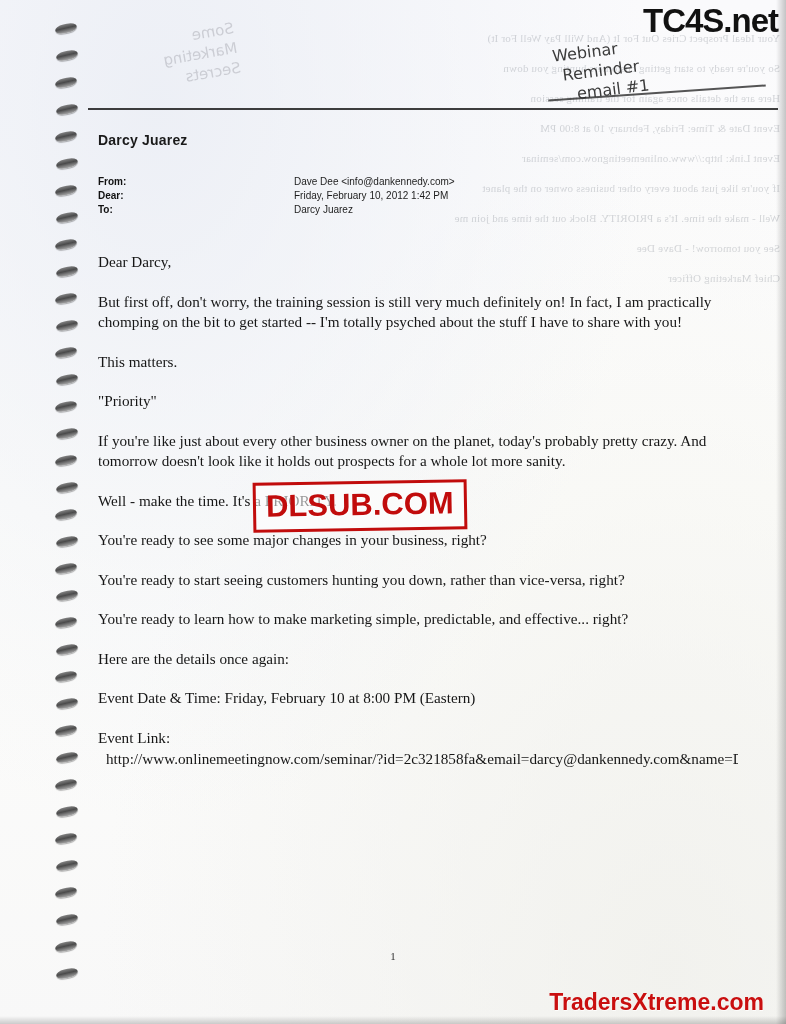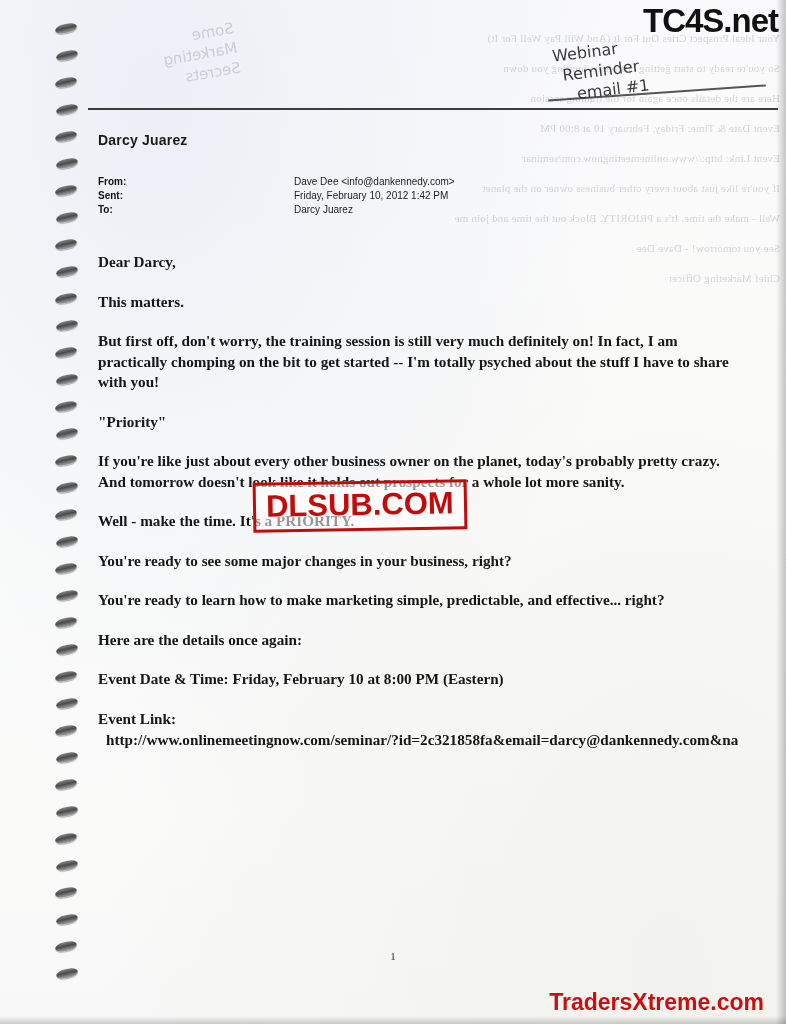--- a/index.html
+++ b/index.html
@@ -151,21 +151,21 @@
   table.hdr td { padding: 0 0 3px 0; vertical-align: top; }
   td.lbl { font-weight: bold; width: 196px; color:#111; }
   td.val { color: #1d1d1d; }
 
   #bodytext {
     font-family: "Liberation Serif", serif;
     font-size: 15.2px;
     line-height: 20.5px;
     color: #161616;
   }
-  #bodytext p { margin: 0 0 19px 0; font-weight: bold; }
+  #bodytext p { margin: 0 0 19px 0; }
 
   .link {
     text-decoration: none;
     color: #161616;
   }
   #eventlink {
     margin-top: -12px;
   }
   #eventurl {
     display: block;
@@ -304,38 +304,39 @@
   <div id="doc">
     <div id="recipient">Darcy Juarez</div>
 
     <table class="hdr">
       <tbody>
           <tr>
         <td class="lbl">From:</td>
         <td class="val">Dave Dee &lt;info@dankennedy.com&gt;</td>
       </tr>
       <tr>
-        <td class="lbl">Sent:</td>
+        <td class="lbl">Dear:</td>
         <td class="val">Friday, February 10, 2012 1:42 PM</td>
       </tr>
       <tr>
         <td class="lbl">To:</td>
         <td class="val">Darcy Juarez</td>
       </tr>
     </tbody>
       </table>
 
     <div id="bodytext">
       <p>Dear Darcy,</p>
+      <p>But first off, don't worry, the training session is still very much definitely on!  In fact, I am practically chomping on the bit to get started -- I'm totally psyched about the stuff I have to share with you!</p>
       <p>This matters.</p>
-      <p>But first off, don't worry, the training session is still very much definitely on!  In fact, I am practically chomping on the bit to get started -- I'm totally psyched about the stuff I have to share with you!</p>
       <p>"Priority"</p>
       <p>If you're like just about every other business owner on the planet, today's probably pretty crazy. And tomorrow doesn't look like it holds out prospects for a whole lot more sanity.</p>
       <p>Well - make the time. It's a PRIORITY.</p>
       <p>You're ready to see some major changes in your business, right?</p>
+      <p>You're ready to start seeing customers hunting you down, rather than vice-versa, right?</p>
       <p>You're ready to learn how to make marketing simple, predictable, and effective... right?</p>
       <p>Here are the details once again:</p>
 
       <p>Event Date &amp; Time: Friday, February 10 at 8:00 PM (Eastern)</p>
       <p id="eventlink">
         <span>Event Link:</span>
         <span id="eventurl" class="link">http://www.onlinemeetingnow.com/seminar/?id=2c321858fa&amp;email=darcy@dankennedy.com&amp;name=Darcy</span>
       </p>
 
     </div>

